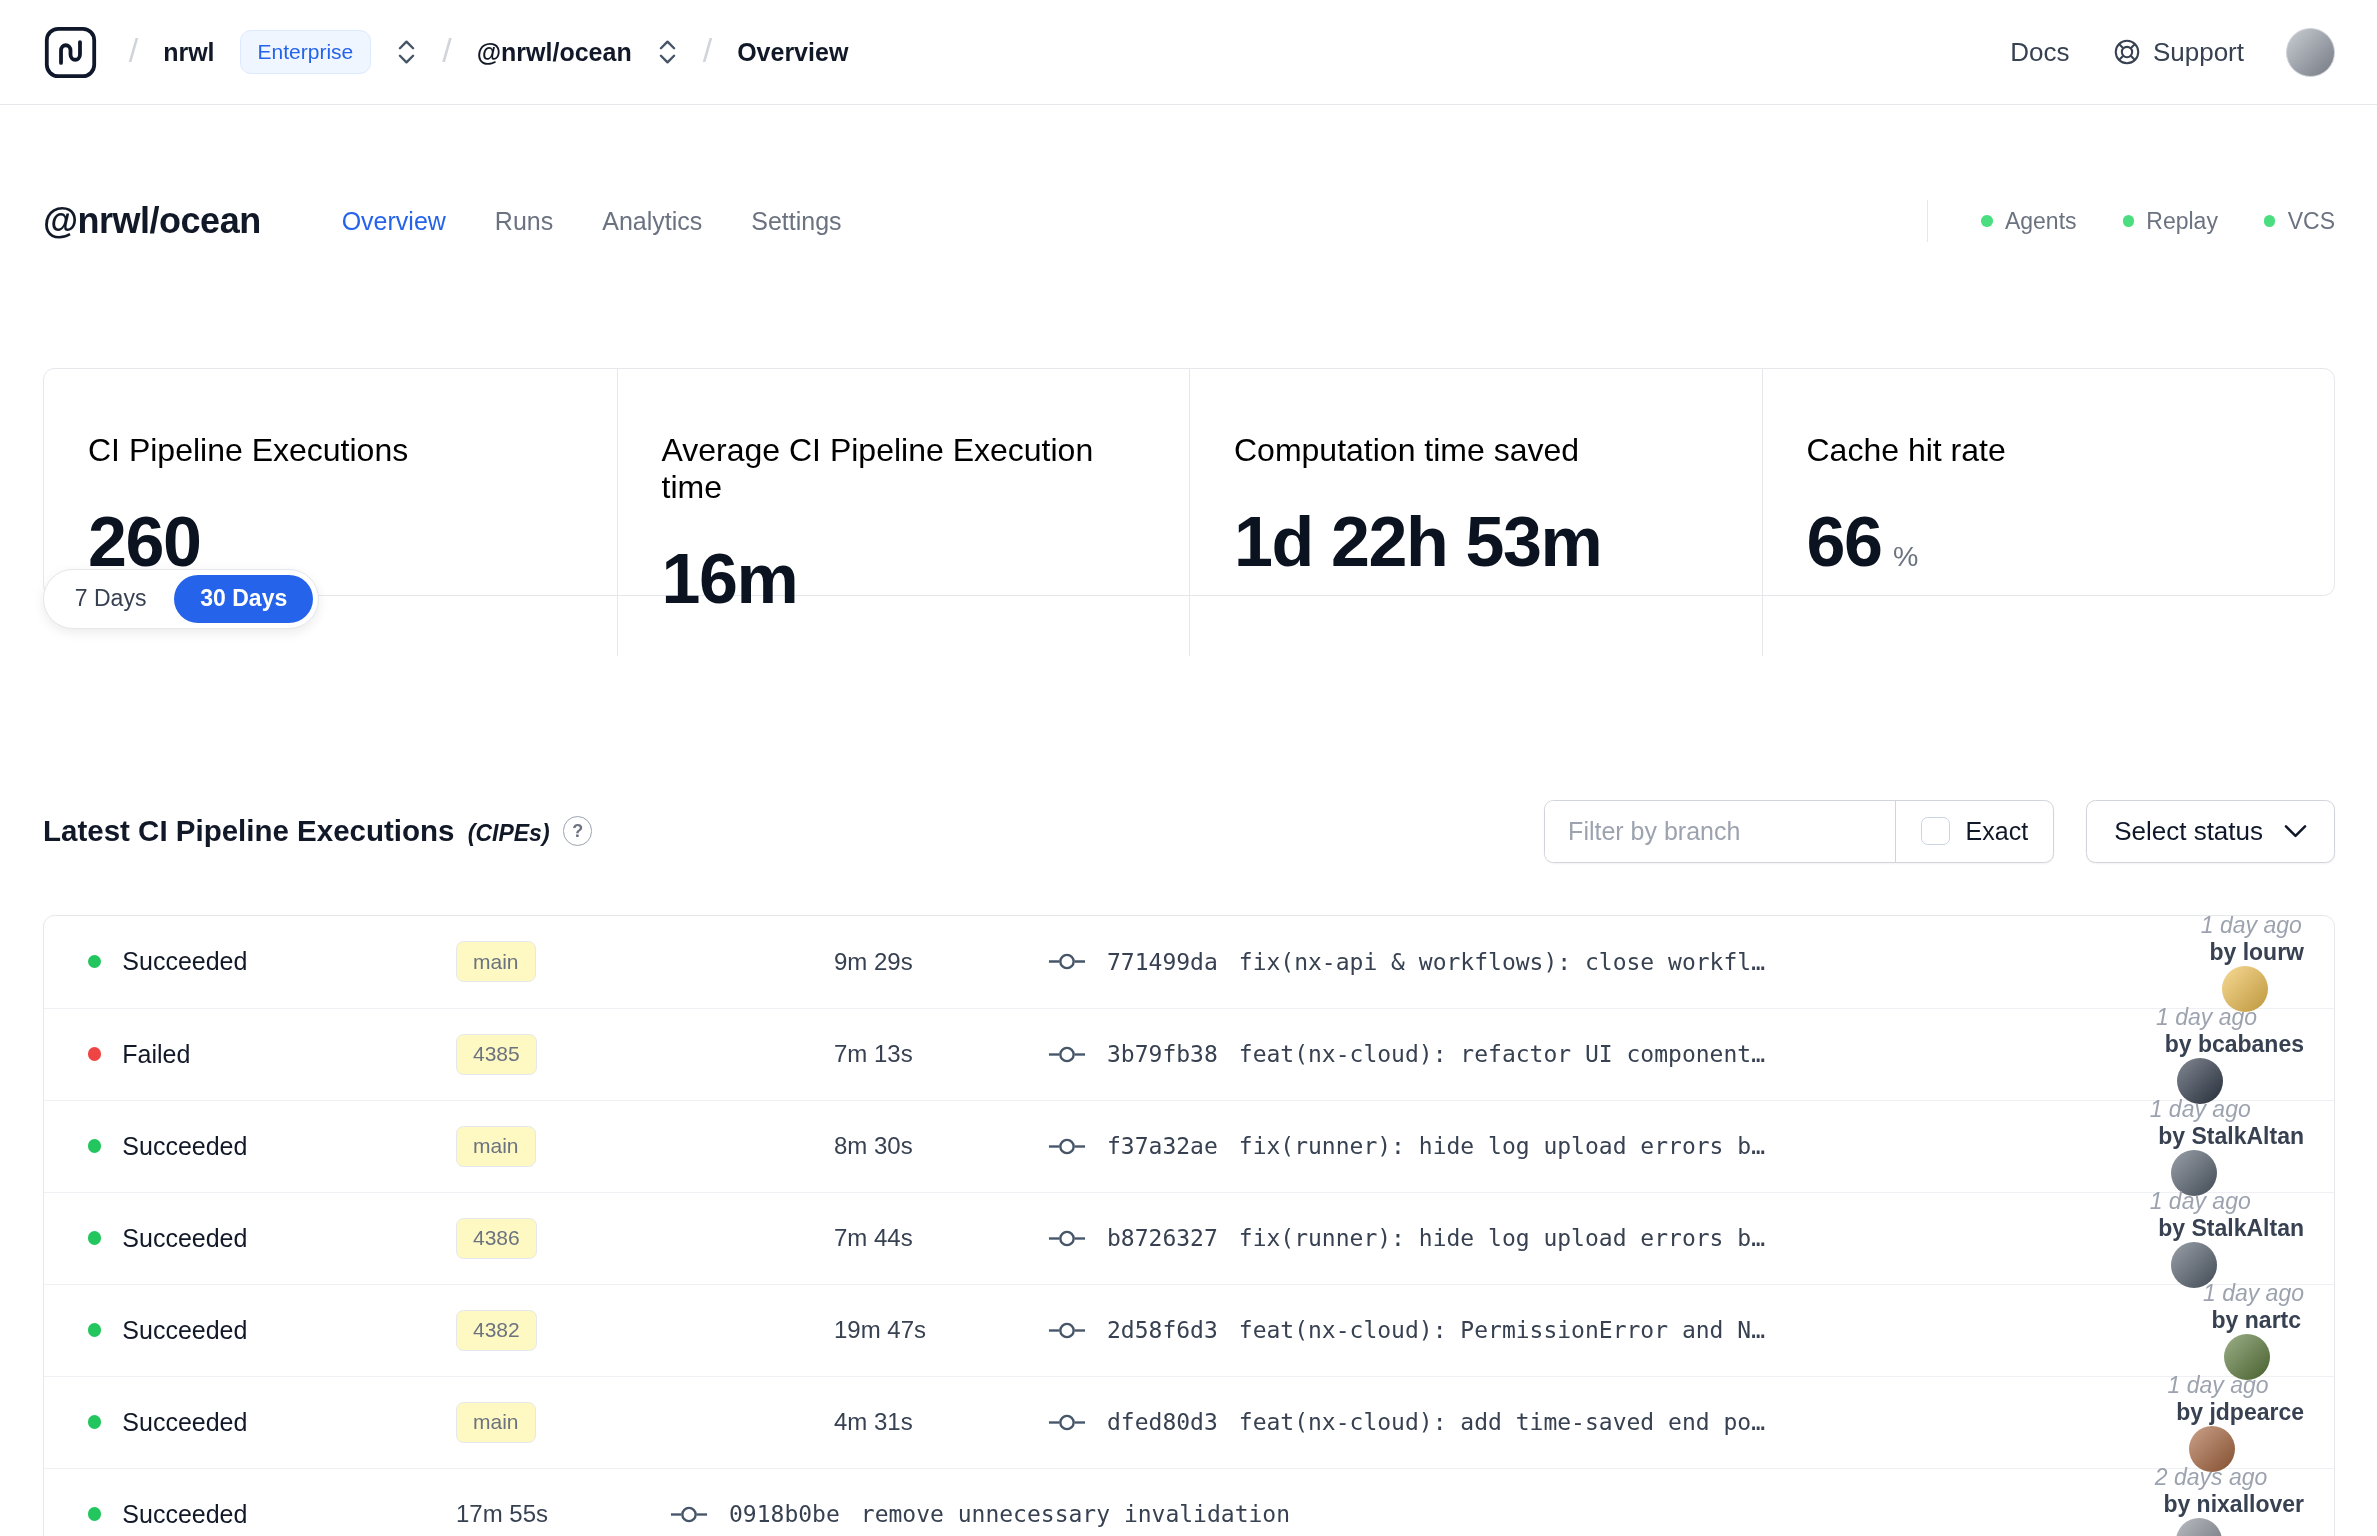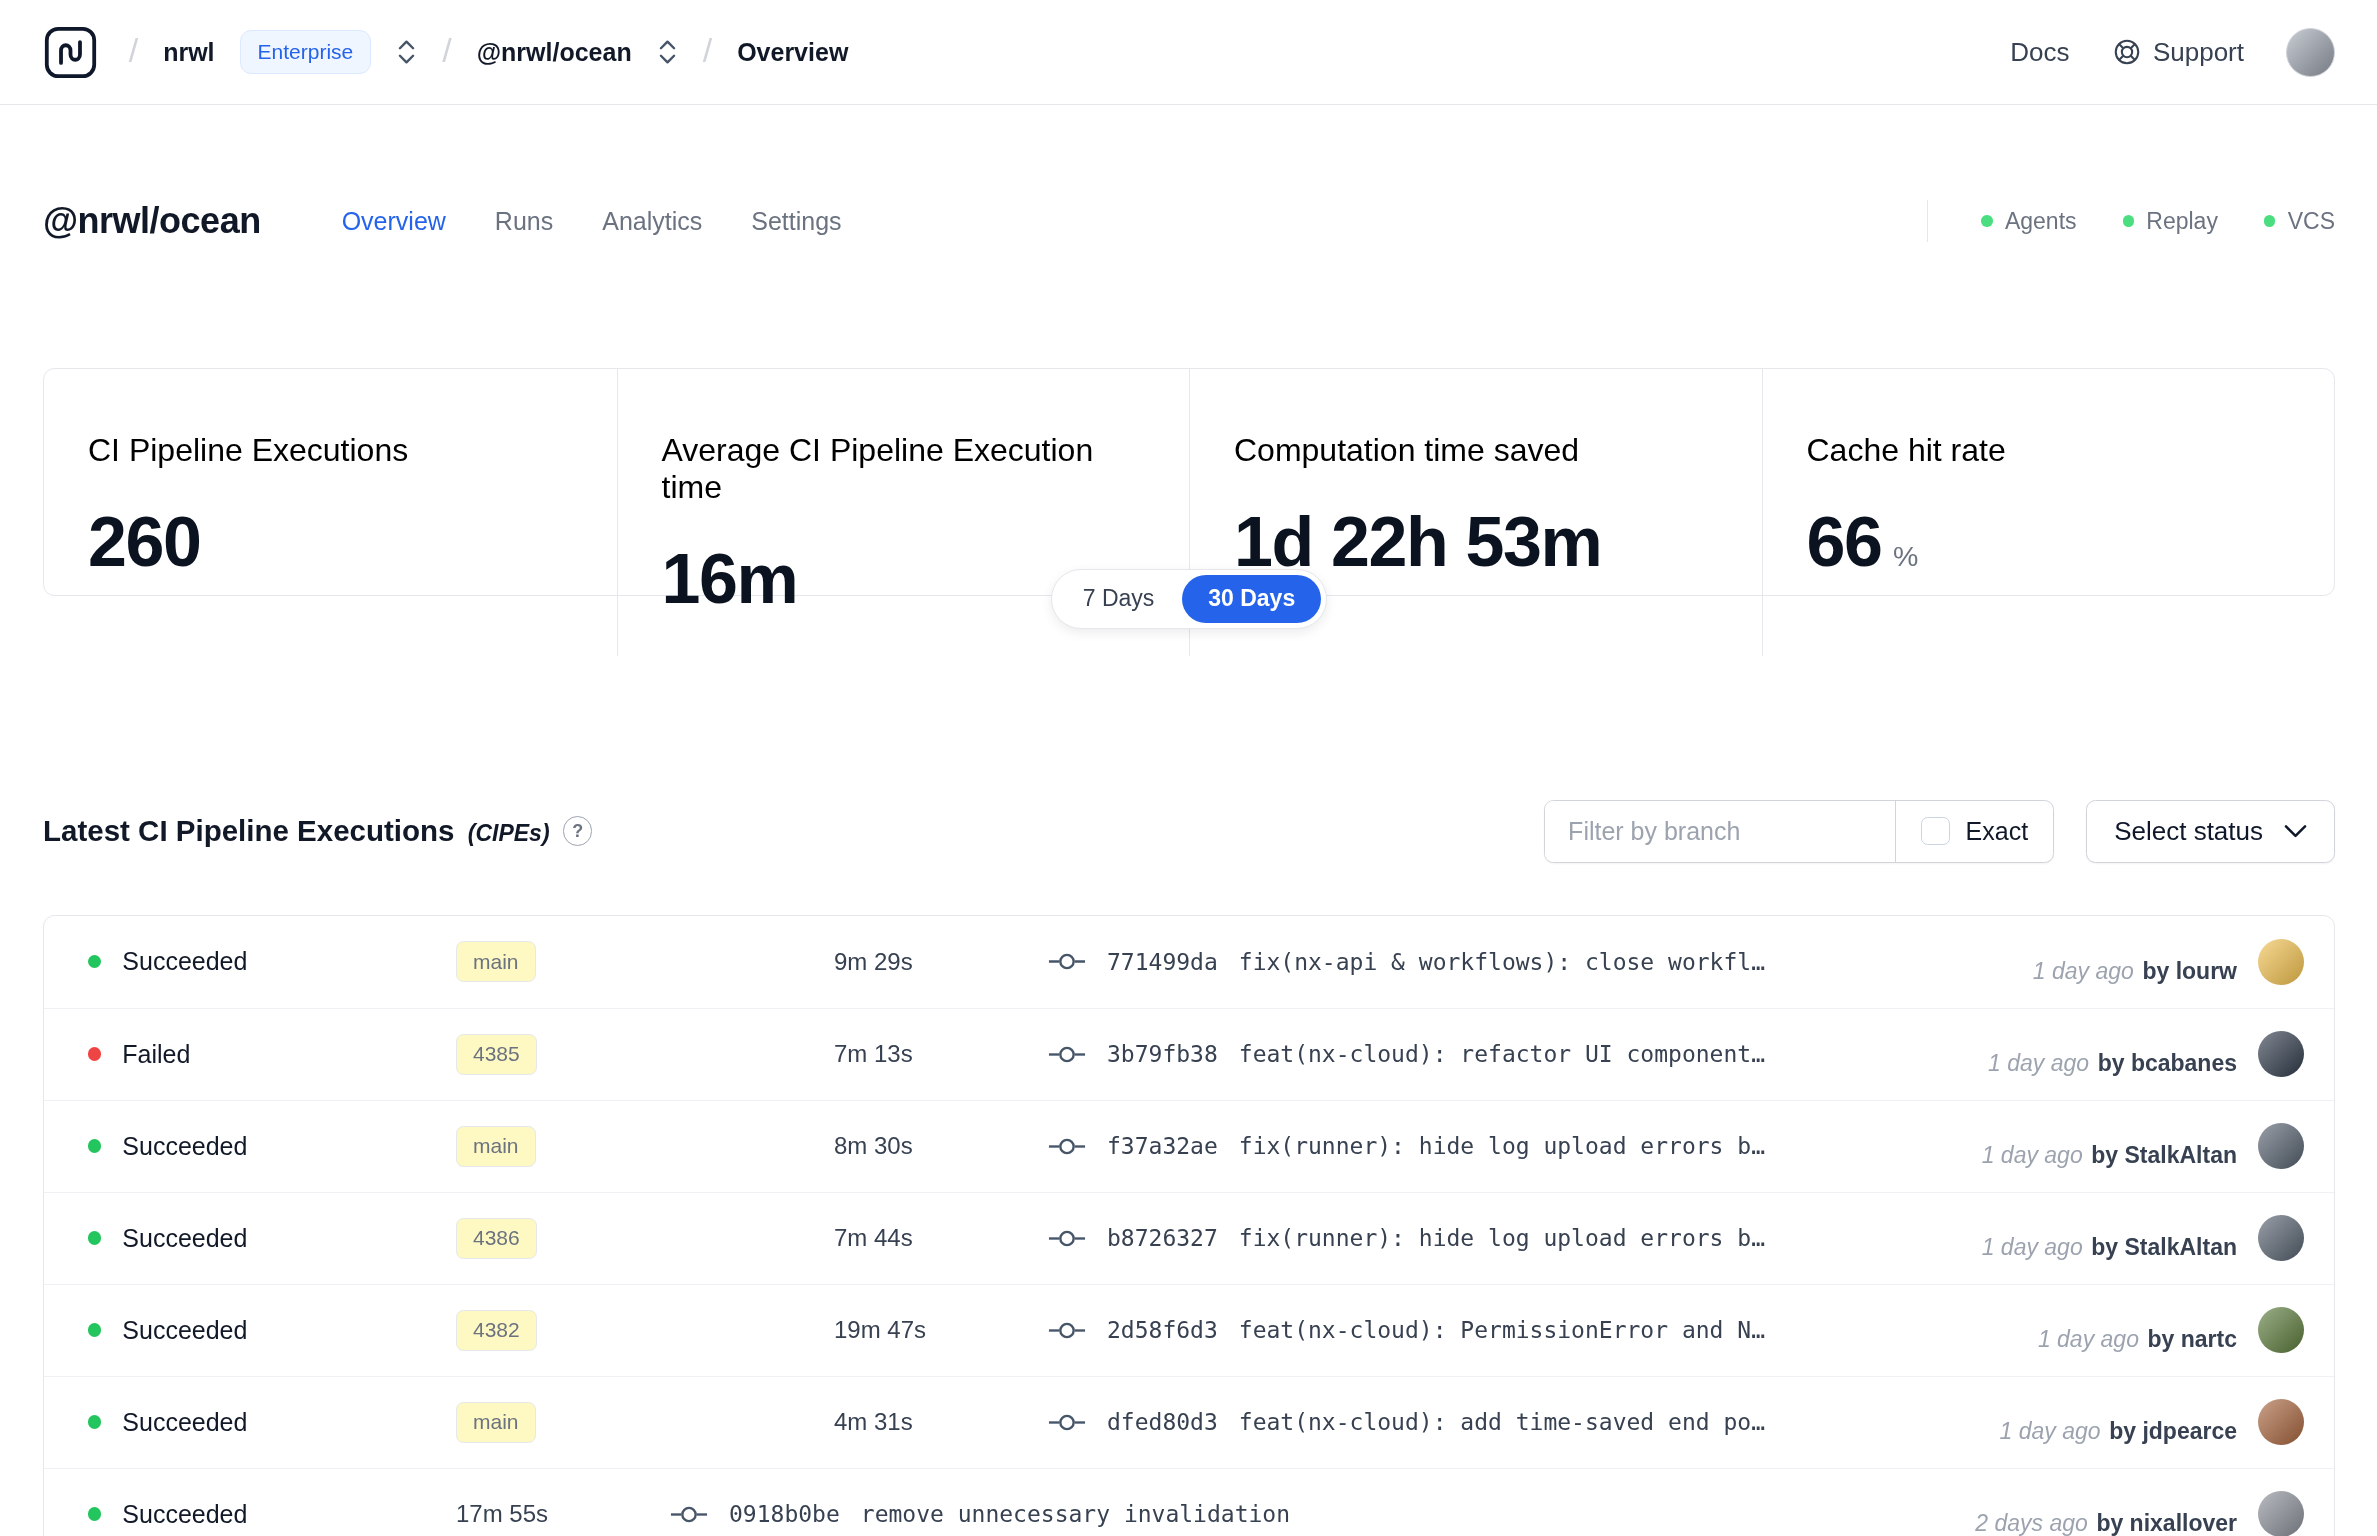--- a/index.html
+++ b/index.html
@@ -33,21 +33,21 @@
   
   .stats-wrap { margin:126px 43px 0; }
   .stats-grid { border:1px solid #e5e7eb; border-radius:11.4px; display:grid; grid-template-columns:repeat(4,1fr); height:228px; background:#fff; }
   .stat-cell { padding:42px 44px; }
   .stat-cell + .stat-cell { border-left:1px solid #e5e7eb; }
   .stat-label { color:#000000; font-size:32px; margin-bottom:21px;margin-top:21px; }
   .stat-value-row { display:flex; align-items:baseline; gap:11.4px;margin-top:38px; }
   .stat-value { font-size:70px; font-weight:700; color:#0b1220; letter-spacing:-1.4px; line-height:1; }
   .stat-suffix { font-size:28.5px; color:#6b7280; }
 
-  .range-row { display:flex; justify-content:center; margin-top:-27px; position:relative; }
+  .range-row { display:flex; justify-content:flex-start; margin-top:-27px; position:relative; }
   .range-toggle { display:inline-flex; align-items:center; background:#fff; border:1px solid #e5e7eb; border-radius:950px; padding:4.8px; gap:1.9px; box-shadow:0 3.8px 11.4px rgba(0,0,0,0.08); }
   .range-opt { font-size:23px; padding:10.5px 26px; border-radius:950px; color:#374151; font-weight:500; cursor:pointer; }
   .range-opt.active { background:#2563eb; color:#fff; font-weight:600; }
 
   
   .section-row { display:flex; align-items:center; padding:0 43px; margin-top:171px; }
   .section-title { font-size:29.5px; font-weight:700; display:flex; align-items:baseline; gap:13.3px; }
   .title-suffix { font-style:italic; font-size:23px; font-weight:600; }
   .help-icon { width:29.5px; height:29.5px; border:1.9px solid #9ca3af; border-radius:50%; color:#6b7280; font-size:18px; display:flex; align-items:center; justify-content:center; font-weight:700; margin-left:13.3px; align-self:center; cursor:pointer; }
   .controls { margin-left:auto; display:flex; align-items:center; gap:32px; }
@@ -62,21 +62,21 @@
   .table-wrap { margin:52px 43px 0; border:1px solid #e5e7eb; border-radius:11.4px; overflow:hidden; background:#fff; }
   .cipe-row { display:flex; align-items:center; height:92px; padding:0 30px 0 44px; cursor:pointer; }
   .cipe-row + .cipe-row { border-top:1px solid #eef0f3; }
   .col-status { display:flex; align-items:center; gap:21px; width:368px; }
   .status-dot { width:13.3px; height:13.3px; border-radius:50%; flex:none; background:#22c55e; }
   .status-label { font-size:25px; font-weight:500; color:#111827; }
   .col-branch { width:378px; }
   .branch-badge { display:inline-block; background:#fef9c3; border:1px solid #e5e7eb; border-radius:7.6px; padding:7.6px 16px; font-size:21px; color:#6b7280; font-weight:500; }
   .col-duration { width:214px; font-size:24px; color:#374151; }
   .commit { display:flex; align-items:center; gap:21px; font-family:"DejaVu Sans Mono", monospace; font-size:23px; color:#374151; white-space:nowrap; }
-  .row-right { margin-left:auto; display:flex; align-items:flex-end; }
+  .row-right { margin-left:auto; display:flex; align-items:flex-start;flex-direction:column; }
   .row-time { font-size:23px; font-style:italic; color:#9ca3af; }
   .row-author { font-size:23px; color:#374151; font-weight:600; margin-left:8.6px; }
   .avatar { width:46px; height:46px; border-radius:50%; flex:none; margin-left:21px; background-color:#9ca3af; background-image:linear-gradient(135deg, rgba(255,255,255,.4), rgba(0,0,0,.22)); }
 </style>
 </head>
 <body>
 
 <div class="page">
 
   <div class="navbar">

